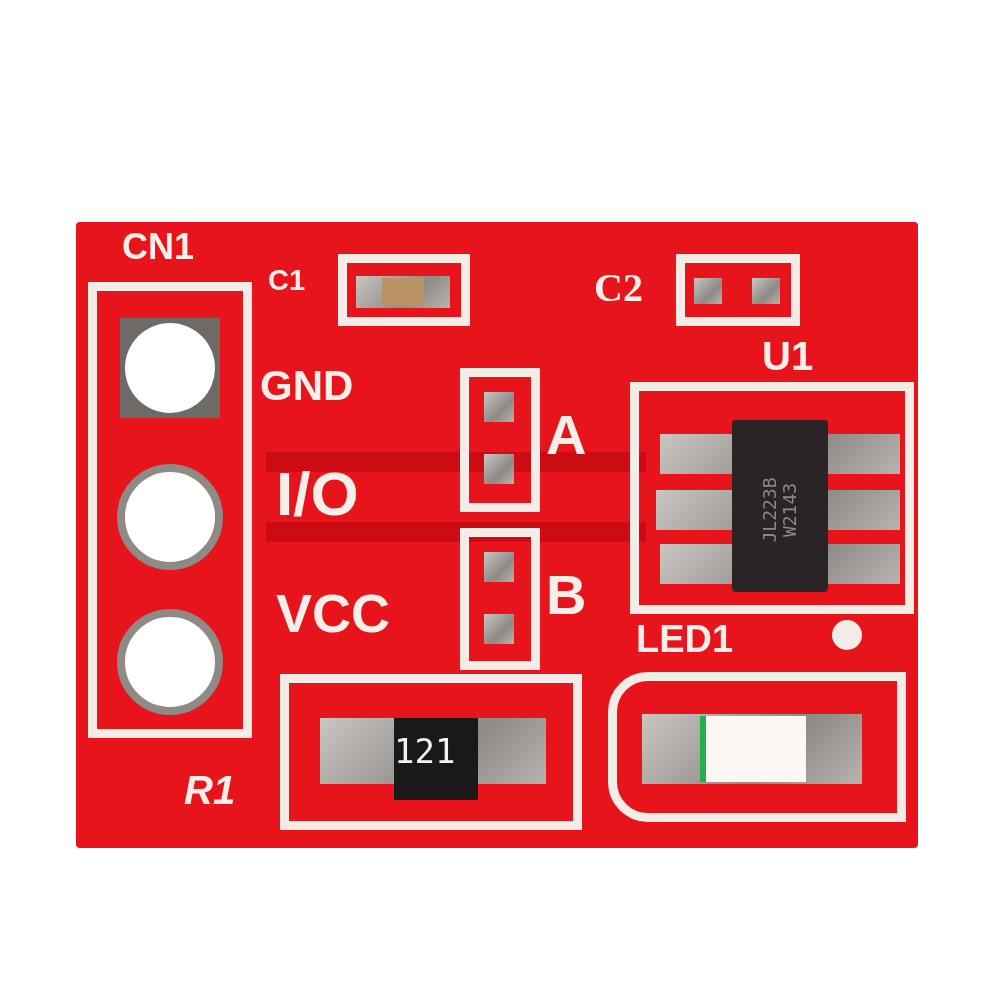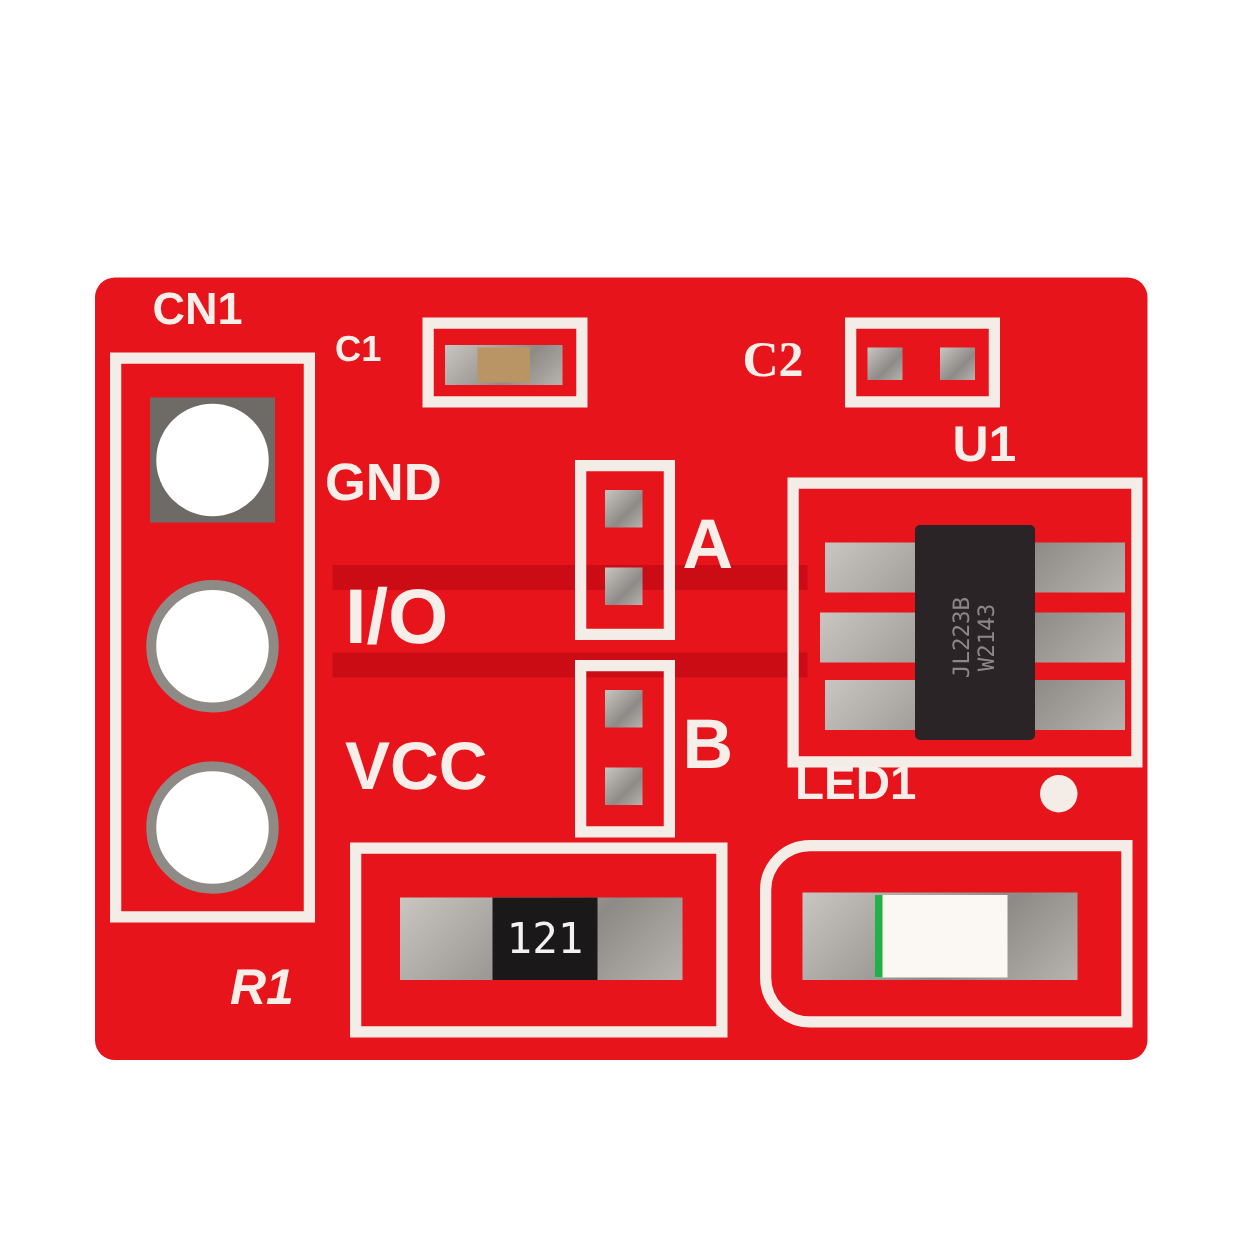--- a/index.html
+++ b/index.html
@@ -1,17 +1,17 @@
 <!DOCTYPE html>
 <html><head>
 <meta charset="utf-8">
 <style>
   html,body{margin:0;padding:0;background:#ffffff;}
   body{width:1000px;height:1000px;position:relative;overflow:hidden;font-family:"Liberation Sans",sans-serif;}
-  .board{position:absolute;left:76px;top:222px;width:842px;height:626px;background:#e8141b;border-radius:16px;}
+  .board{position:absolute;left:76px;top:222px;width:842px;height:626px;background:#e8141b;border-radius:4px;}
   .silk{position:absolute;border:9px solid #f4ece6;box-sizing:border-box;}
   .lbl{position:absolute;color:#f6efe9;font-weight:bold;}
   .hole{position:absolute;width:90px;height:90px;border-radius:50%;background:#fff;}
   .pad{position:absolute;background:linear-gradient(135deg,#c9c6c2,#8d8a87 60%,#b7b3ae);}
   .chip{position:absolute;background:#2a2426;border-radius:4px;}
   .trace{position:absolute;background:#cc0c14;}
 </style>
 </head>
 <body>
 
@@ -55,23 +55,23 @@
   <div class="pad" style="left:584px;top:212px;width:240px;height:40px;"></div>
   <div class="pad" style="left:580px;top:268px;width:244px;height:40px;"></div>
   <div class="pad" style="left:584px;top:322px;width:240px;height:40px;"></div>
   <div class="chip" style="left:656px;top:198px;width:96px;height:172px;">
     <div style="position:absolute;left:-40px;top:70px;width:176px;transform:rotate(-90deg);color:#8d8888;font-family:'DejaVu Sans Mono',monospace;font-size:18px;line-height:20px;text-align:center;">
       <div>JL223B</div>
       <div>W2143</div>
     </div>
   </div>
 
-  <div class="lbl" style="left:560px;top:384px;font-size:38px;">LED1</div>
+  <div class="lbl" style="left:560px;top:396px;font-size:38px;">LED1</div>
   <div style="position:absolute;left:756px;top:398px;width:30px;height:30px;border-radius:50%;background:#f4ece6;"></div>
   <div class="silk" style="left:532px;top:450px;width:298px;height:150px;border-radius:40px 0 0 40px;"></div>
   <div class="pad" style="left:566px;top:492px;width:220px;height:70px;"></div>
   <div style="position:absolute;left:624px;top:494px;width:100px;height:66px;background:#fbf8f4;border-left:6px solid #22b04a;"></div>
 
   <div class="lbl" style="left:108px;top:546px;font-size:40px;font-style:italic;">R1</div>
   <div class="silk" style="left:204px;top:452px;width:302px;height:156px;"></div>
   <div class="pad" style="left:244px;top:496px;width:226px;height:66px;"></div>
-  <div style="position:absolute;left:318px;top:496px;width:84px;height:66px;background:#1b1819;color:#f2f2f2;font-size:34px;text-align:center;line-height:66px;font-family:'DejaVu Sans Mono',monospace;">121</div>
+  <div style="position:absolute;left:318px;top:496px;width:84px;height:82px;background:#1b1819;color:#f2f2f2;font-size:34px;line-height:66px;font-family:'DejaVu Sans Mono',monospace;">121</div>
 </div>
 
 </body></html>

